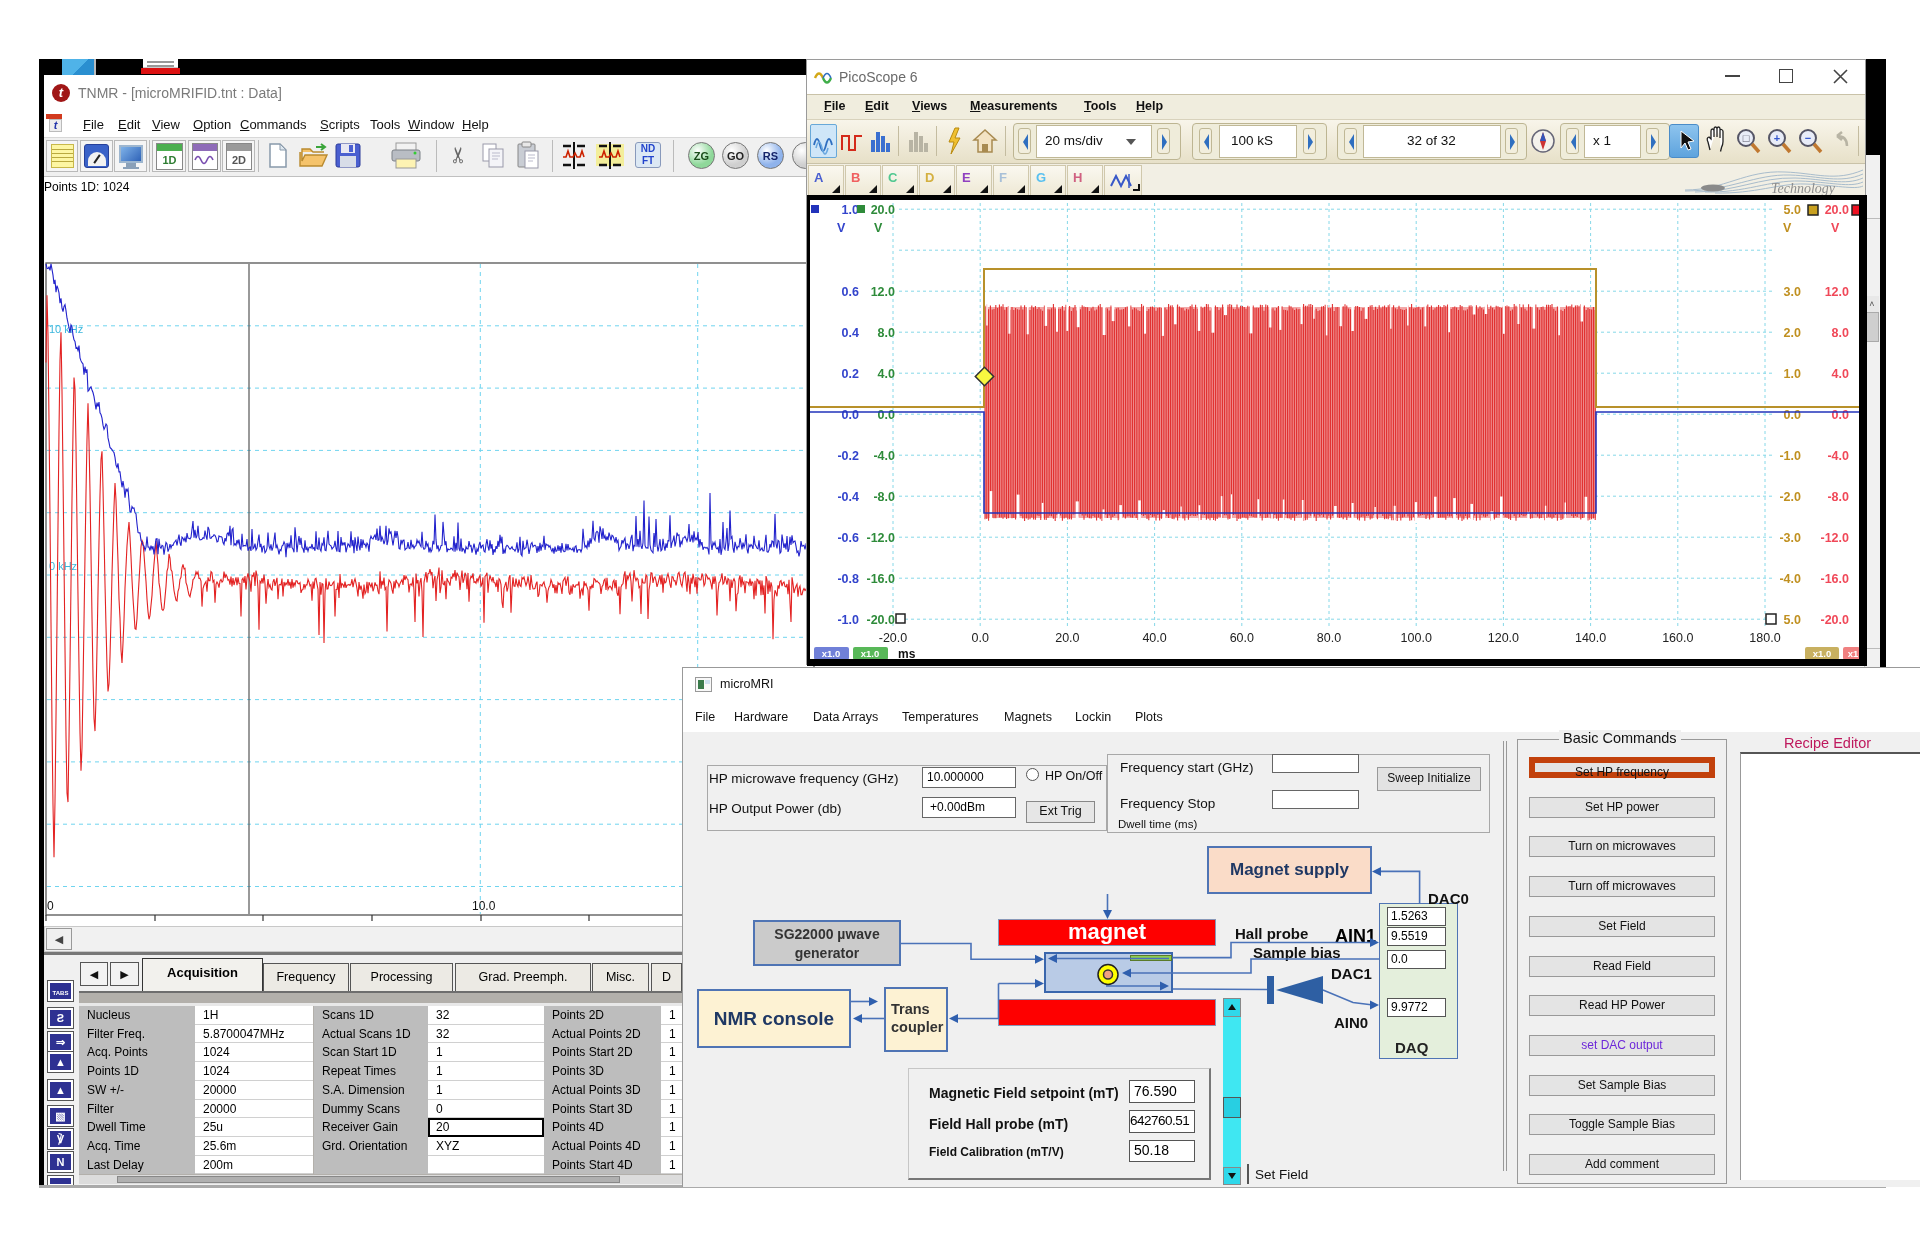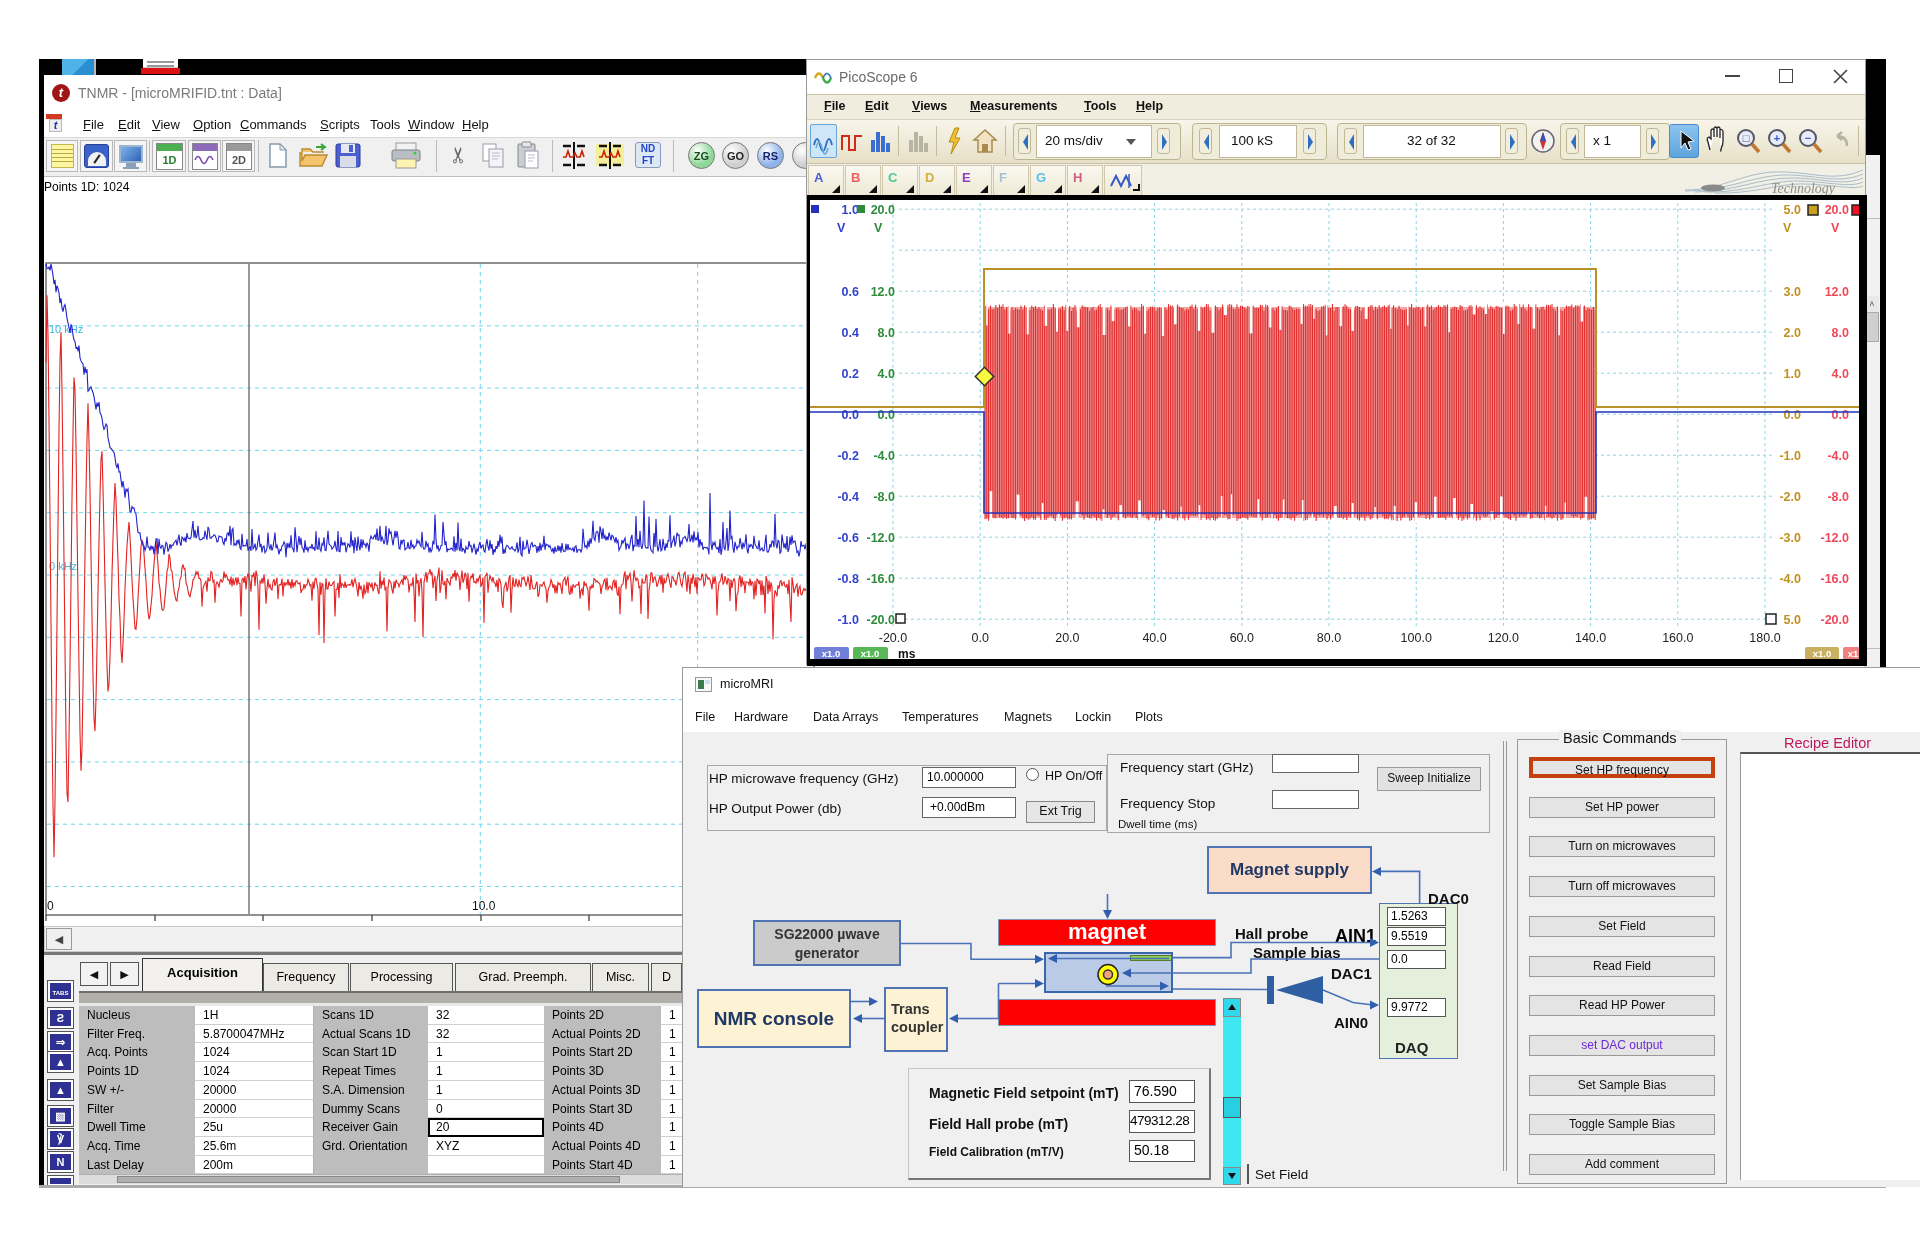--- a/index.html
+++ b/index.html
@@ -1046,38 +1046,38 @@
         </g>
 <rect x="584" y="308" width="7" height="28" fill="#2e5fa3"></rect>
 <path d="M593 322 L640 308 L640 336 z" fill="#2e5fa3"></path>
 <circle cx="425" cy="306.5" r="10" fill="#ffff00" stroke="#222" stroke-width="1.5"></circle>
 <circle cx="425" cy="306.5" r="4.5" fill="#f0a080" stroke="#333" stroke-width="1.5"></circle>
 </svg>
 <div class="abs" style="left:225px;top:400px;width:303px;height:112px;background:#f0f0f0;border:1px solid #c6c6c6;border-right:2px solid #777;border-bottom:2px solid #777;"></div>
 <div class="abs" style="left:246px;top:417px;font-size:14px;font-weight:bold;color:#111;">Magnetic Field setpoint (mT)</div>
 <div class="abs" style="left:446px;top:412px;width:66px;height:23px;background:#fff;border:1.5px solid #555;font-size:14px;line-height:20px;padding-left:4px;">76.590</div>
 <div class="abs" style="left:246px;top:448px;font-size:14px;font-weight:bold;color:#111;">Field Hall probe (mT)</div>
-<div class="abs" style="left:446px;top:442px;width:66px;height:23px;background:#fff;border:1.5px solid #555;font-size:13.5px;line-height:20px;letter-spacing:-0.5px;">479312.28</div>
+<div class="abs" style="left:446px;top:442px;width:66px;height:23px;background:#fff;border:1.5px solid #555;font-size:13.5px;line-height:20px;letter-spacing:-0.5px;">642760.51</div>
 <div class="abs" style="left:246px;top:477px;font-size:12px;font-weight:bold;color:#111;">Field Calibration (mT/V)</div>
 <div class="abs" style="left:446px;top:472px;width:66px;height:22px;background:#fff;border:1.5px solid #555;font-size:14px;line-height:19px;padding-left:4px;">50.18</div>
 <div class="abs" style="left:540px;top:330px;width:18px;height:187px;background:#3fe7f2;"></div>
 <div class="abs" style="left:540px;top:330px;width:18px;height:19px;background:#2fd8ea;border:1px solid #888;"><svg width="16" height="17">
           <path d="M8 5 L12 11 H4 z" fill="#111"></path>
         </svg></div>
 <div class="abs" style="left:540px;top:429px;width:18px;height:21px;background:#28cfe2;border:1.5px solid #555;"></div>
 <div class="abs" style="left:540px;top:499px;width:18px;height:18px;background:#2fd8ea;border:1px solid #888;"><svg width="16" height="16">
           <path d="M8 11 L12 5 H4 z" fill="#111"></path>
         </svg></div>
 <div class="abs" style="left:564px;top:496px;width:2px;height:20px;background:#555;"></div>
 <div class="abs" style="left:572px;top:499px;font-size:13.5px;color:#111;">Set Field</div>
 <div class="abs" style="left:820px;top:73px;width:1px;height:430px;background:#999;"></div>
 <div class="abs" style="left:823px;top:73px;width:1px;height:430px;background:#999;"></div>
 <div class="abs" style="left:834px;top:71px;width:210px;height:445px;background:#f0f0f0;border:1px solid #999;"></div>
 <div class="abs" style="left:876px;top:62px;background:#f0f0f0;padding:0 4px;font-size:14.5px;color:#111;">Basic Commands</div>
-<div class="abs" style="left:846px;top:89.0px;width:186px;height:21px;background:#e4e4e4;border:4px solid #c2410c;font-size:12px;color:#111;text-align:center;line-height:19px;">Set HP frequency</div>
+<div class="abs" style="left:846px;top:89.0px;width:186px;height:21px;background:#e4e4e4;border:6px solid #c2410c;font-size:12px;color:#111;text-align:center;line-height:19px;">Set HP frequency</div>
 <div class="abs" style="left:846px;top:128.7px;width:186px;height:21px;background:#e4e4e4;border:1px solid #999;font-size:12px;color:#111;text-align:center;line-height:19px;">Set HP power</div>
 <div class="abs" style="left:846px;top:168.4px;width:186px;height:21px;background:#e4e4e4;border:1px solid #999;font-size:12px;color:#111;text-align:center;line-height:19px;">Turn on microwaves</div>
 <div class="abs" style="left:846px;top:208.1px;width:186px;height:21px;background:#e4e4e4;border:1px solid #999;font-size:12px;color:#111;text-align:center;line-height:19px;">Turn off microwaves</div>
 <div class="abs" style="left:846px;top:247.8px;width:186px;height:21px;background:#e4e4e4;border:1px solid #999;font-size:12px;color:#111;text-align:center;line-height:19px;">Set Field</div>
 <div class="abs" style="left:846px;top:287.5px;width:186px;height:21px;background:#e4e4e4;border:1px solid #999;font-size:12px;color:#111;text-align:center;line-height:19px;">Read Field</div>
 <div class="abs" style="left:846px;top:327.2px;width:186px;height:21px;background:#e4e4e4;border:1px solid #999;font-size:12px;color:#111;text-align:center;line-height:19px;">Read HP Power</div>
 <div class="abs" style="left:846px;top:366.9px;width:186px;height:21px;background:#e4e4e4;border:1px solid #999;font-size:12px;color:#6d28d9;text-align:center;line-height:19px;">set DAC output</div>
 <div class="abs" style="left:846px;top:406.6px;width:186px;height:21px;background:#e4e4e4;border:1px solid #999;font-size:12px;color:#111;text-align:center;line-height:19px;">Set Sample Bias</div>
 <div class="abs" style="left:846px;top:446.3px;width:186px;height:21px;background:#e4e4e4;border:1px solid #999;font-size:12px;color:#111;text-align:center;line-height:19px;">Toggle Sample Bias</div>
 <div class="abs" style="left:846px;top:486.0px;width:186px;height:21px;background:#e4e4e4;border:1px solid #999;font-size:12px;color:#111;text-align:center;line-height:19px;">Add comment</div>

